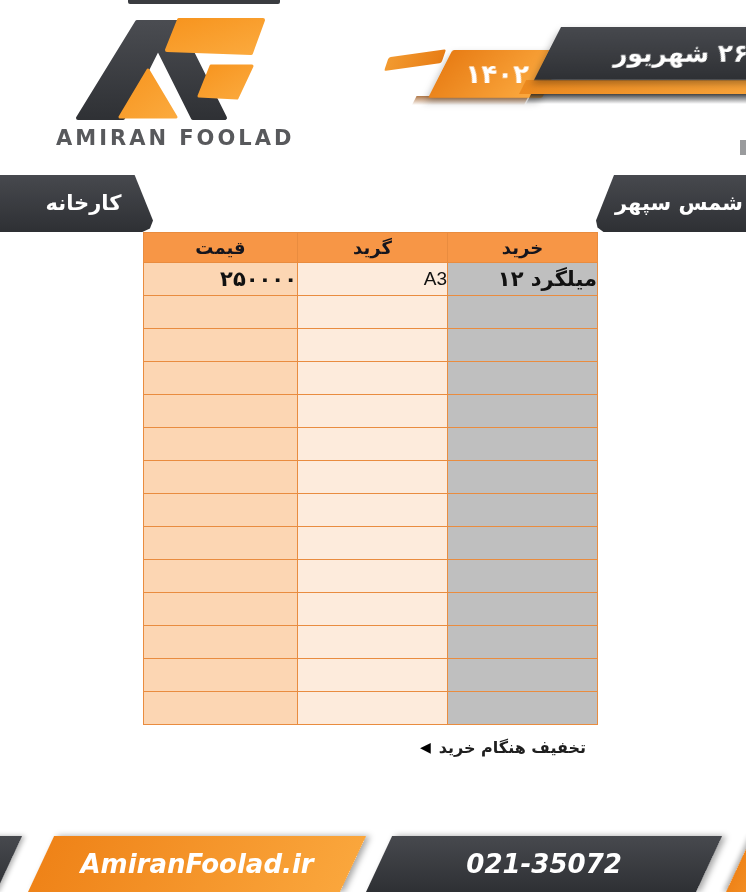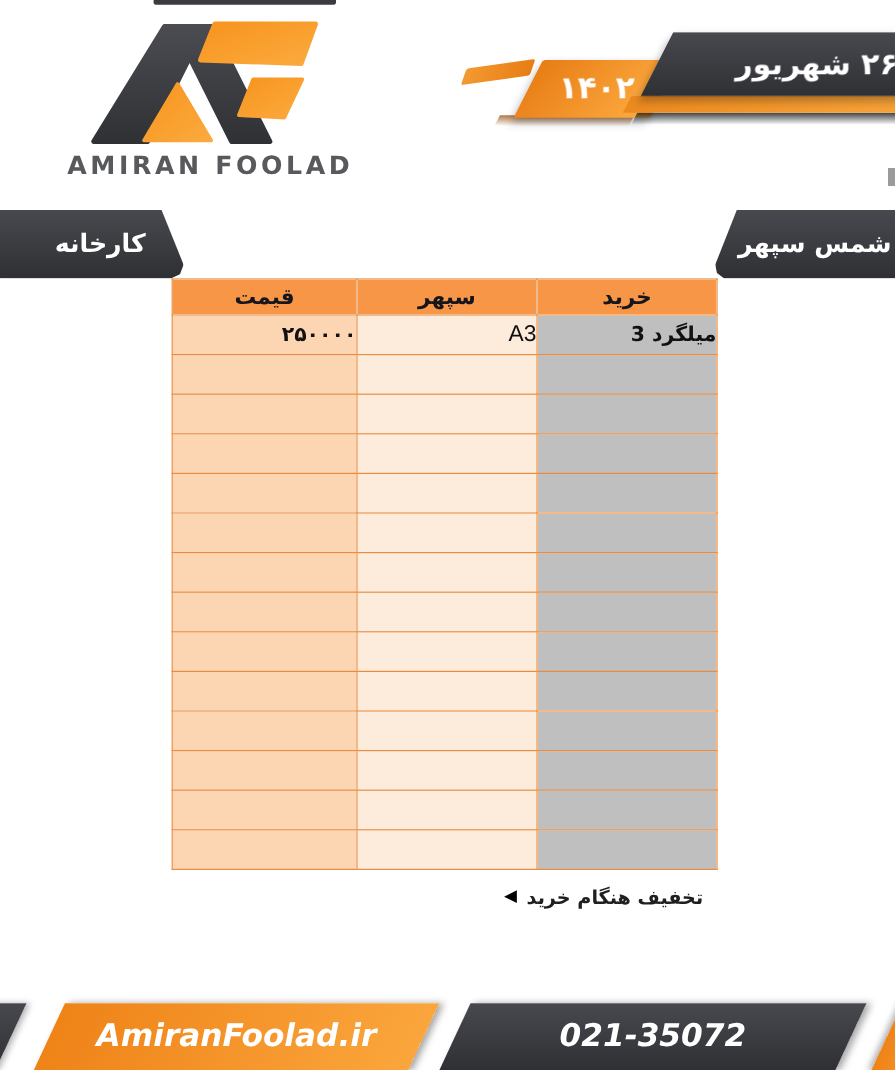--- a/index.html
+++ b/index.html
@@ -104,21 +104,21 @@
     border-collapse:collapse;table-layout:fixed;
   }
   .price-table th,.price-table td{
     border:1.5px solid var(--tbl-border);
     vertical-align:middle;overflow:hidden;
   }
   .price-table th{
     height:30px;background:var(--orange-header);
     color:var(--ink);font-weight:bold;font-size:18px;direction:rtl;
   }
-  .price-table td{height:33px;font-weight:bold;font-size:17px;color:#111;direction:rtl;}
+  .price-table td{height:33px;font-weight:bold;font-size:21px;color:#111;direction:rtl;}
   .price-table .w0{width:154px;}
   .price-table .w1{width:150px;}
   .price-table .w2{width:150px;}
   .price-table td.col0{background:var(--cell-price);}
   .price-table td.col1{background:var(--cell-grade);
     font-family:Liberation Sans, sans-serif;font-weight:400;font-size:19px;}
   .price-table td.col2{background:var(--cell-size);}
   
   .note{
     position:absolute;left:420px;top:733px;width:192px;height:28px;
@@ -202,29 +202,29 @@
 
   <table class="price-table">
     <colgroup>
       <col class="w0">
         <col class="w1">
         <col class="w2">
     </colgroup>
     <thead>
       <tr>
         <th>قیمت</th>
-        <th>سپهر</th>
+        <th>گرید</th>
         <th>خرید</th>
       </tr>
     </thead>
     <tbody id="table-body">
         <tr>
           <td class="col0">۲۵۰۰۰۰</td>
           <td class="col1">A3</td>
-          <td class="col2">میلگرد 3</td>
+          <td class="col2">میلگرد ۱۲</td>
         </tr>
         <tr>
           <td class="col0"></td>
           <td class="col1"></td>
           <td class="col2"></td>
         </tr>
         <tr>
           <td class="col0"></td>
           <td class="col1"></td>
           <td class="col2"></td>

